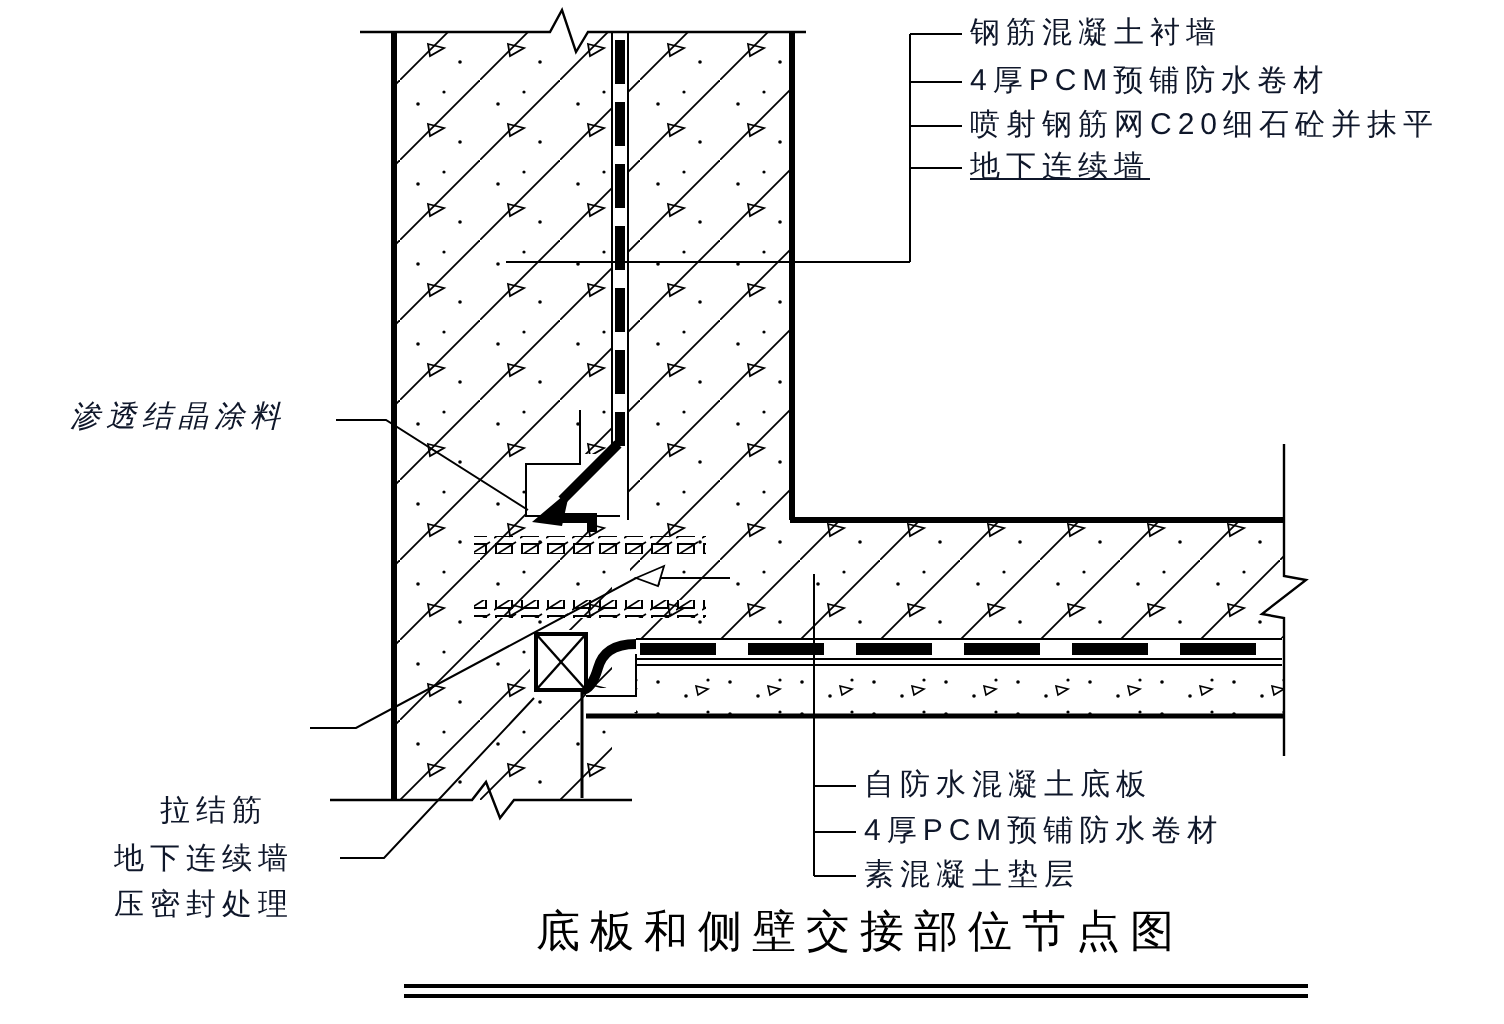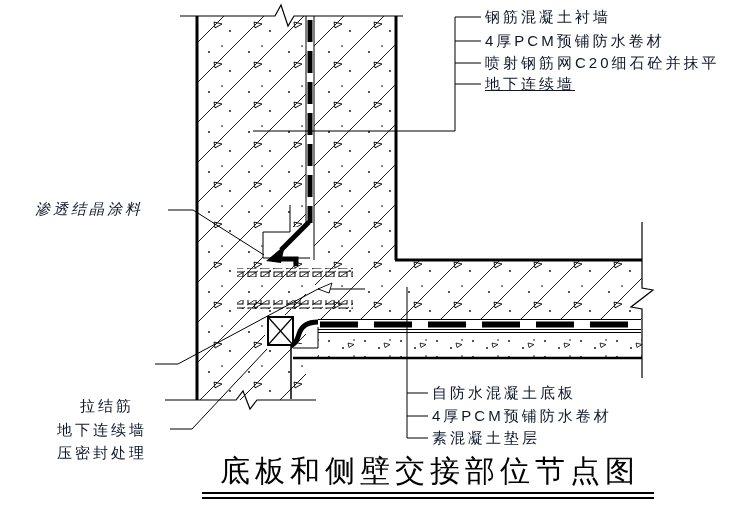--- a/index.html
+++ b/index.html
@@ -1,21 +1,21 @@
 <!DOCTYPE html>
 <html><head>
 <meta charset="utf-8">
 <style>
   html,body{margin:0;padding:0;background:#fff;}
   #stage{position:relative;width:752px;height:512px;background:#ffffff;overflow:hidden;
          font-family:"Liberation Sans",sans-serif;color:#000;}
   #drawing{position:absolute;left:0;top:0;}
   .callout{position:absolute;font-size:15px;letter-spacing:3px;line-height:18px;white-space:nowrap;color:#0f172a;}
   .title{position:absolute;left:160px;top:451px;width:540px;text-align:center;
-         font-family:"Liberation Serif",serif;font-size:30px;letter-spacing:5px;white-space:nowrap;}
+         font-family:"Liberation Serif",serif;font-size:22px;letter-spacing:5px;white-space:nowrap;}
   .rule{position:absolute;background:#000;}
 </style>
 </head>
 <body>
 
 <div id="stage">
 
   <svg id="drawing" width="752" height="512" viewBox="0 0 752 512">
     <defs>
 

